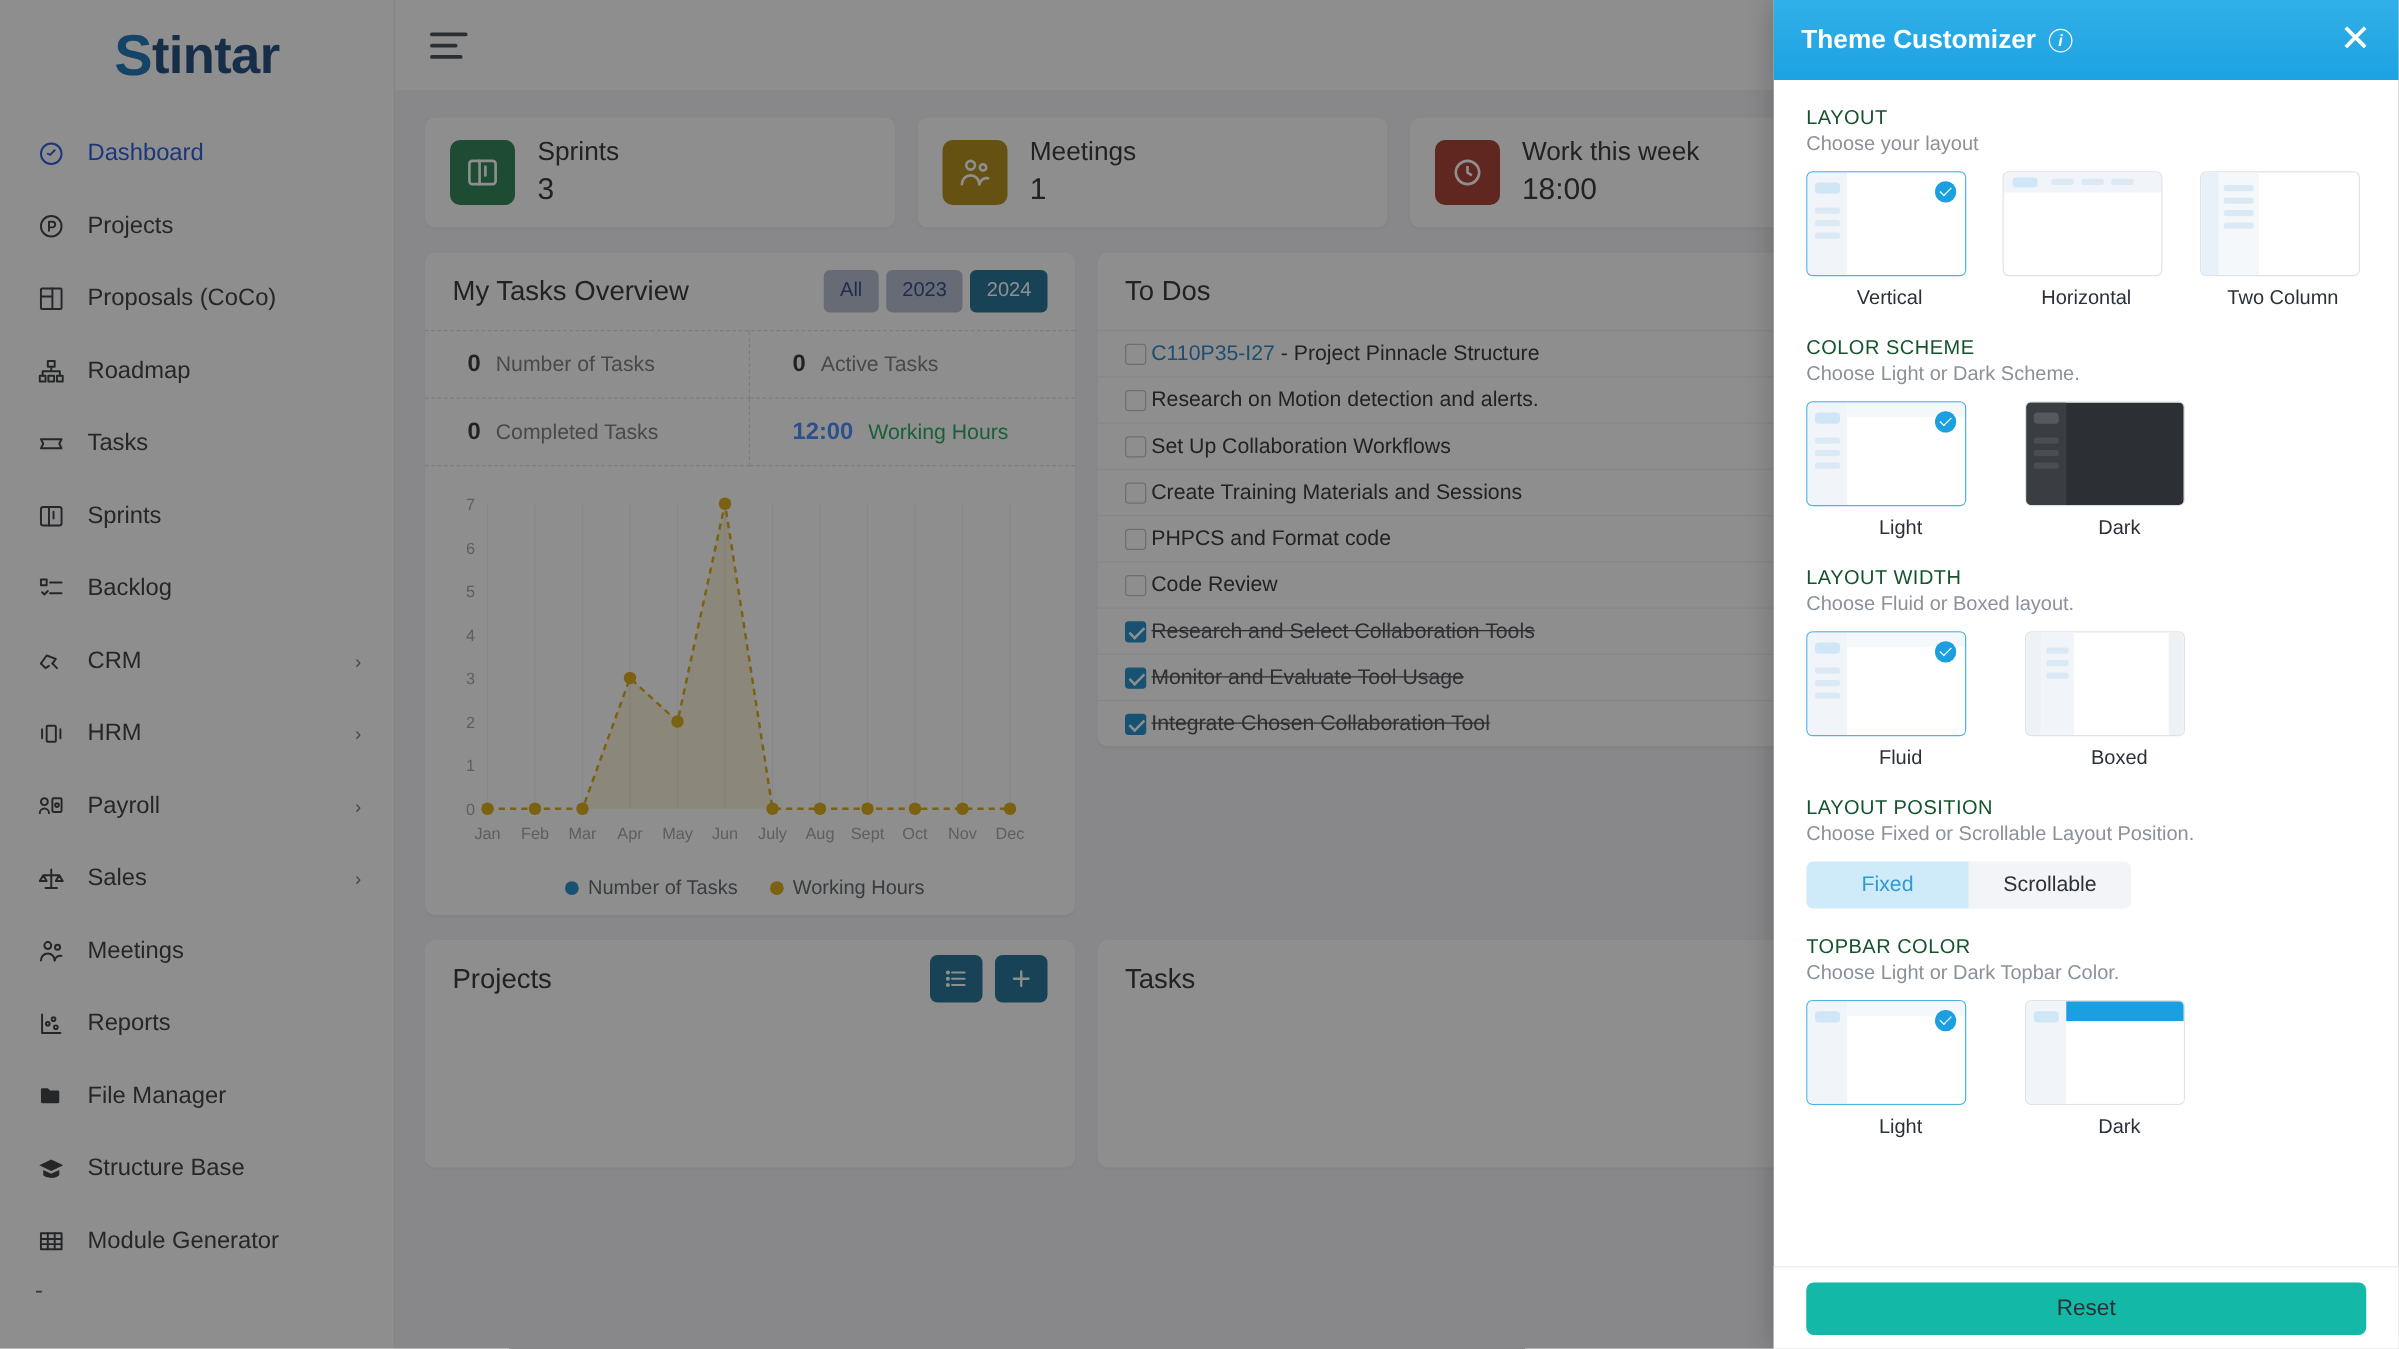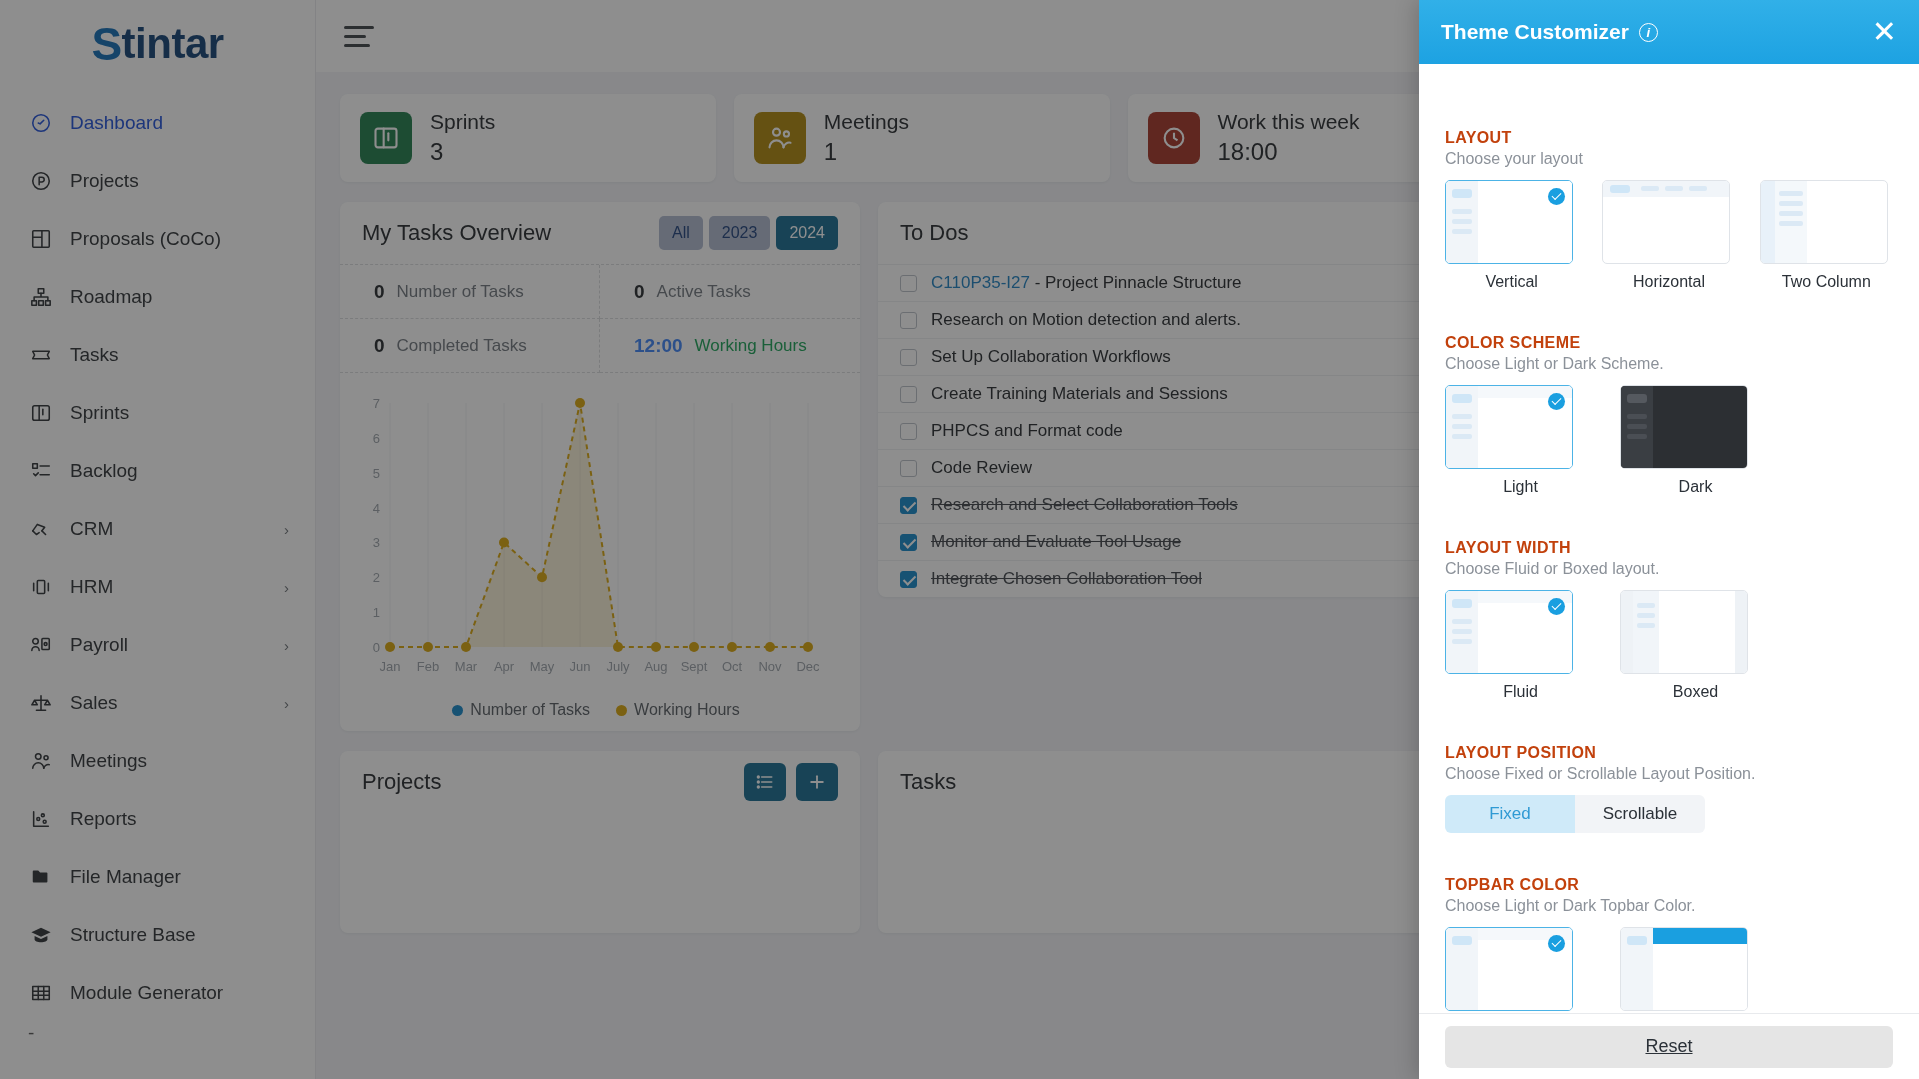--- a/index.html
+++ b/index.html
@@ -106,21 +106,21 @@
   .kpi-num { font-size: 19px; color: #22262a; font-weight: 600; }
   .kpi-num.green { color: #3b82f6; }
   .kpi-label.green { color: #17a155; }
   .chart-wrap { padding: 16px 16px 12px 8px; }
   .chart-legend { display: flex; gap: 26px; justify-content: center; margin-top: 8px; font-size: 16px; color: #555b61; }
   .chart-legend span.dot { display:inline-block; width:11px; height:11px; border-radius:50%; margin-right:7px; vertical-align: middle;}
 
   
   #todos-panel { flex: 1; min-width: 0; }
   .todo-row {
-    display: flex; align-items: center; gap: 14px;
+    display: flex; align-items: center; gap: 4px;
     height: 37px; padding: 0 22px; border-top: 1px solid #eceef0; font-size: 17px; color: #22262a;
   }
   .cb {
     width: 17px; height: 17px; flex: 0 0 17px; border: 1.5px solid #b9bfc6; border-radius: 3px; background: #fff;
     cursor: pointer; position: relative;
   }
   .cb.checked { background: #1186c9; border-color: #1186c9; }
   .cb.checked::after {
     content: ""; position: absolute; left: 5px; top: 1px; width: 5px; height: 10px;
     border: solid #fff; border-width: 0 2px 2px 0; transform: rotate(45deg);
@@ -147,21 +147,21 @@
     display: flex; align-items: center; padding: 0 22px; gap: 10px;
   }
   #cz-title { color: #fff; font-size: 21px; font-weight: 700; }
   .info-i {
     width: 19px; height: 19px; border: 1.6px solid #fff; border-radius: 50%; color: #fff;
     font-size: 13px; display: flex; align-items: center; justify-content: center; font-style: italic; font-weight: 700;
   }
   #cz-close { margin-left: auto; color: #fff; font-size: 30px; line-height: 1; cursor: pointer; font-weight: 300; }
   #cz-body { flex: 1; overflow: hidden; padding: 22px 26px 0 26px; }
   .cz-section { margin-bottom: 22px; }
-  .cz-h { font-size: 16px; font-weight: 700; color: #c2410c; letter-spacing: .4px; margin-top: 43px; }
+  .cz-h { font-size: 16px; font-weight: 400; color: #14532d; letter-spacing: .4px; }
   .cz-sub { font-size: 16px; color: #8b9199; margin-top: 3px; margin-bottom: 12px; }
   .cz-opts { display: flex; gap: 24px; }
   .cz-opt { width: 151px; cursor: pointer; }
   .thumb {
     width: 128px; height: 84px; border-radius: 5px; border: 1px solid #dfe3e8;
     position: relative; overflow: hidden; background: #fff;
   }
   .thumb.sel { border: 1.5px solid #4cb3e6; }
   .tick {
     position: absolute; right: 7px; top: 7px; width: 17px; height: 17px; border-radius: 50%;
@@ -182,23 +182,23 @@
     flex: 1; height: 38px; display: flex; align-items: center; justify-content: center;
     font-size: 17px; background: #f2f4f7; color: #2b3138; cursor: pointer;
   }
   .tog.sel { background: #cfeaf9; color: #2f9ad4; }
 
   #cz-foot {
     flex: 0 0 66px; border-top: 1px solid #e8eaed; display: flex; align-items: center;
     justify-content: center; padding: 0 26px; background: #fff;
   }
   #reset-btn {
-    width: 100%; height: 42px; border-radius: 6px; background: #e5e5e5; color: #2b3138;
+    width: 100%; height: 42px; border-radius: 6px; background: #14b8a6; color: #2b3138;
     font-size: 18px; display: flex; align-items: center; justify-content: center; cursor: pointer;
-    border: none; font-family: inherit; text-decoration: underline;
+    border: none; font-family: inherit;
   }
 </style>
 </head>
 <body>
 
 <div id="root">
   <div id="app">
 
     <div id="sidebar">
       <div id="brand">

